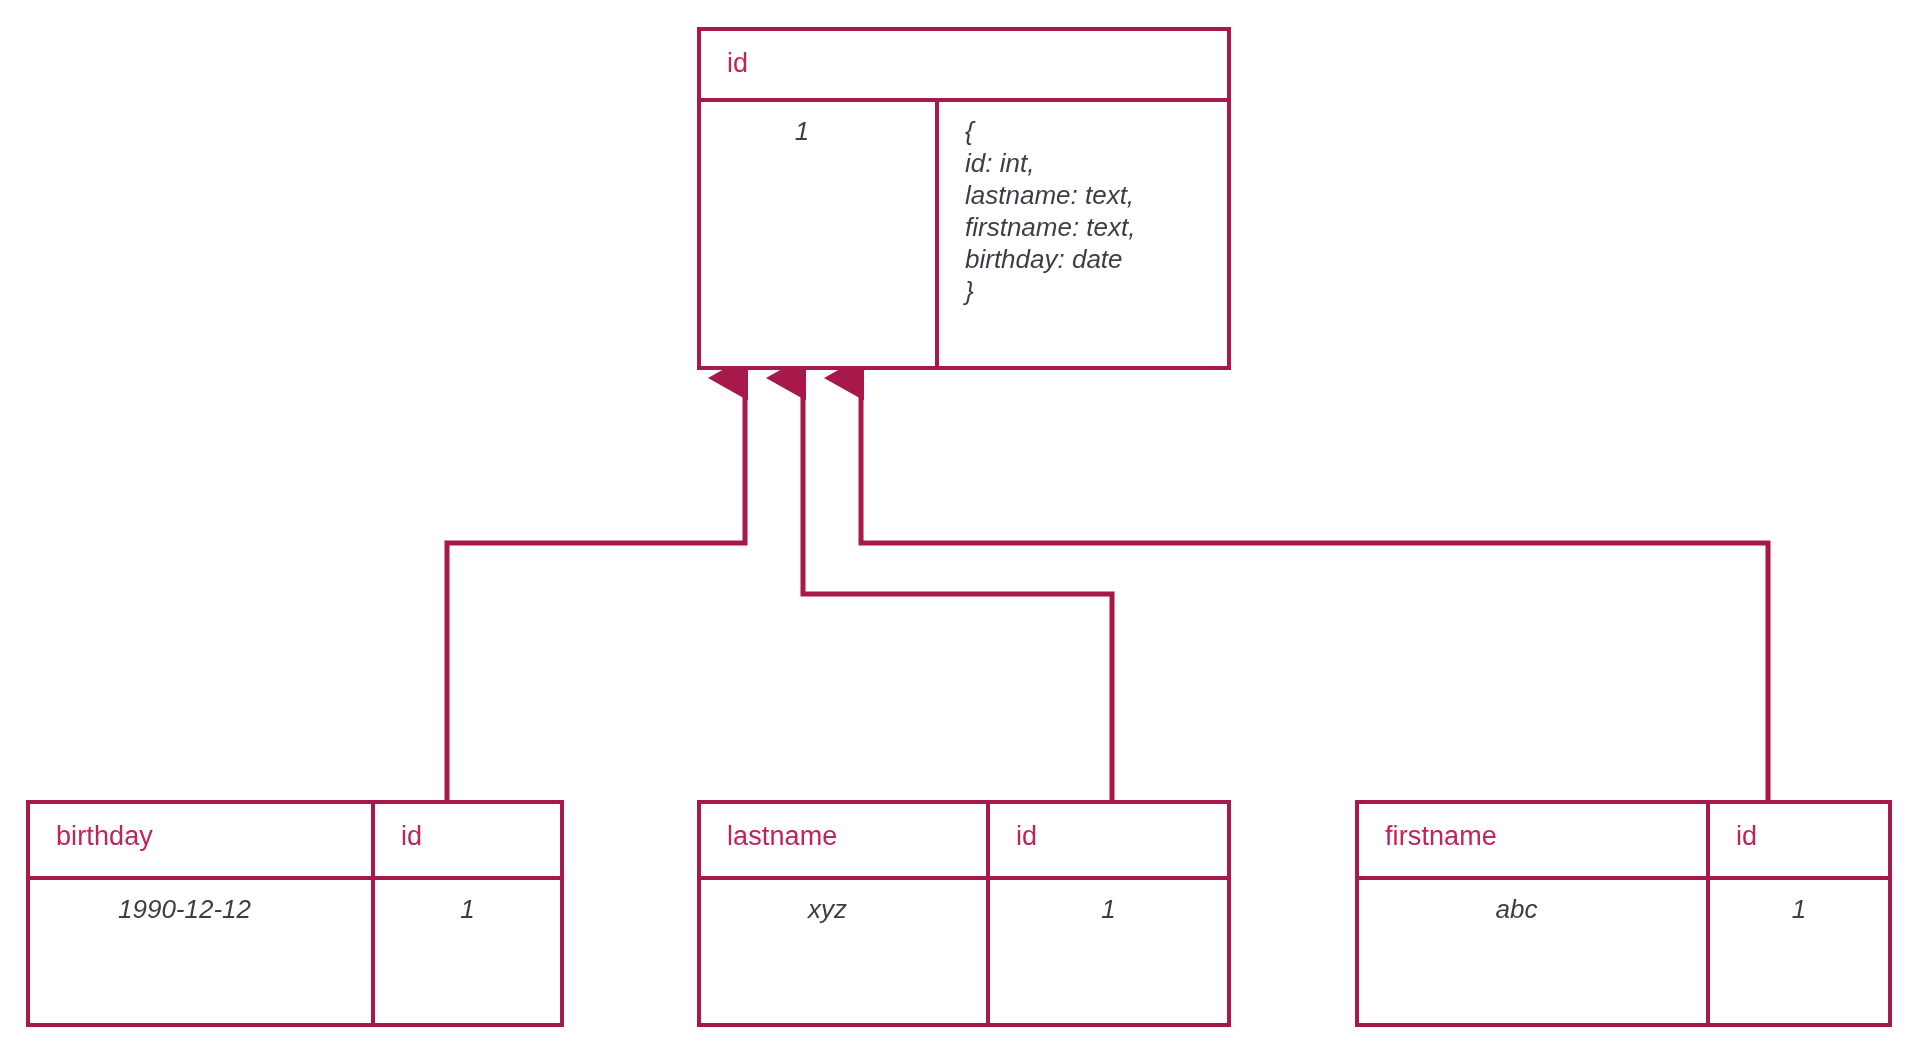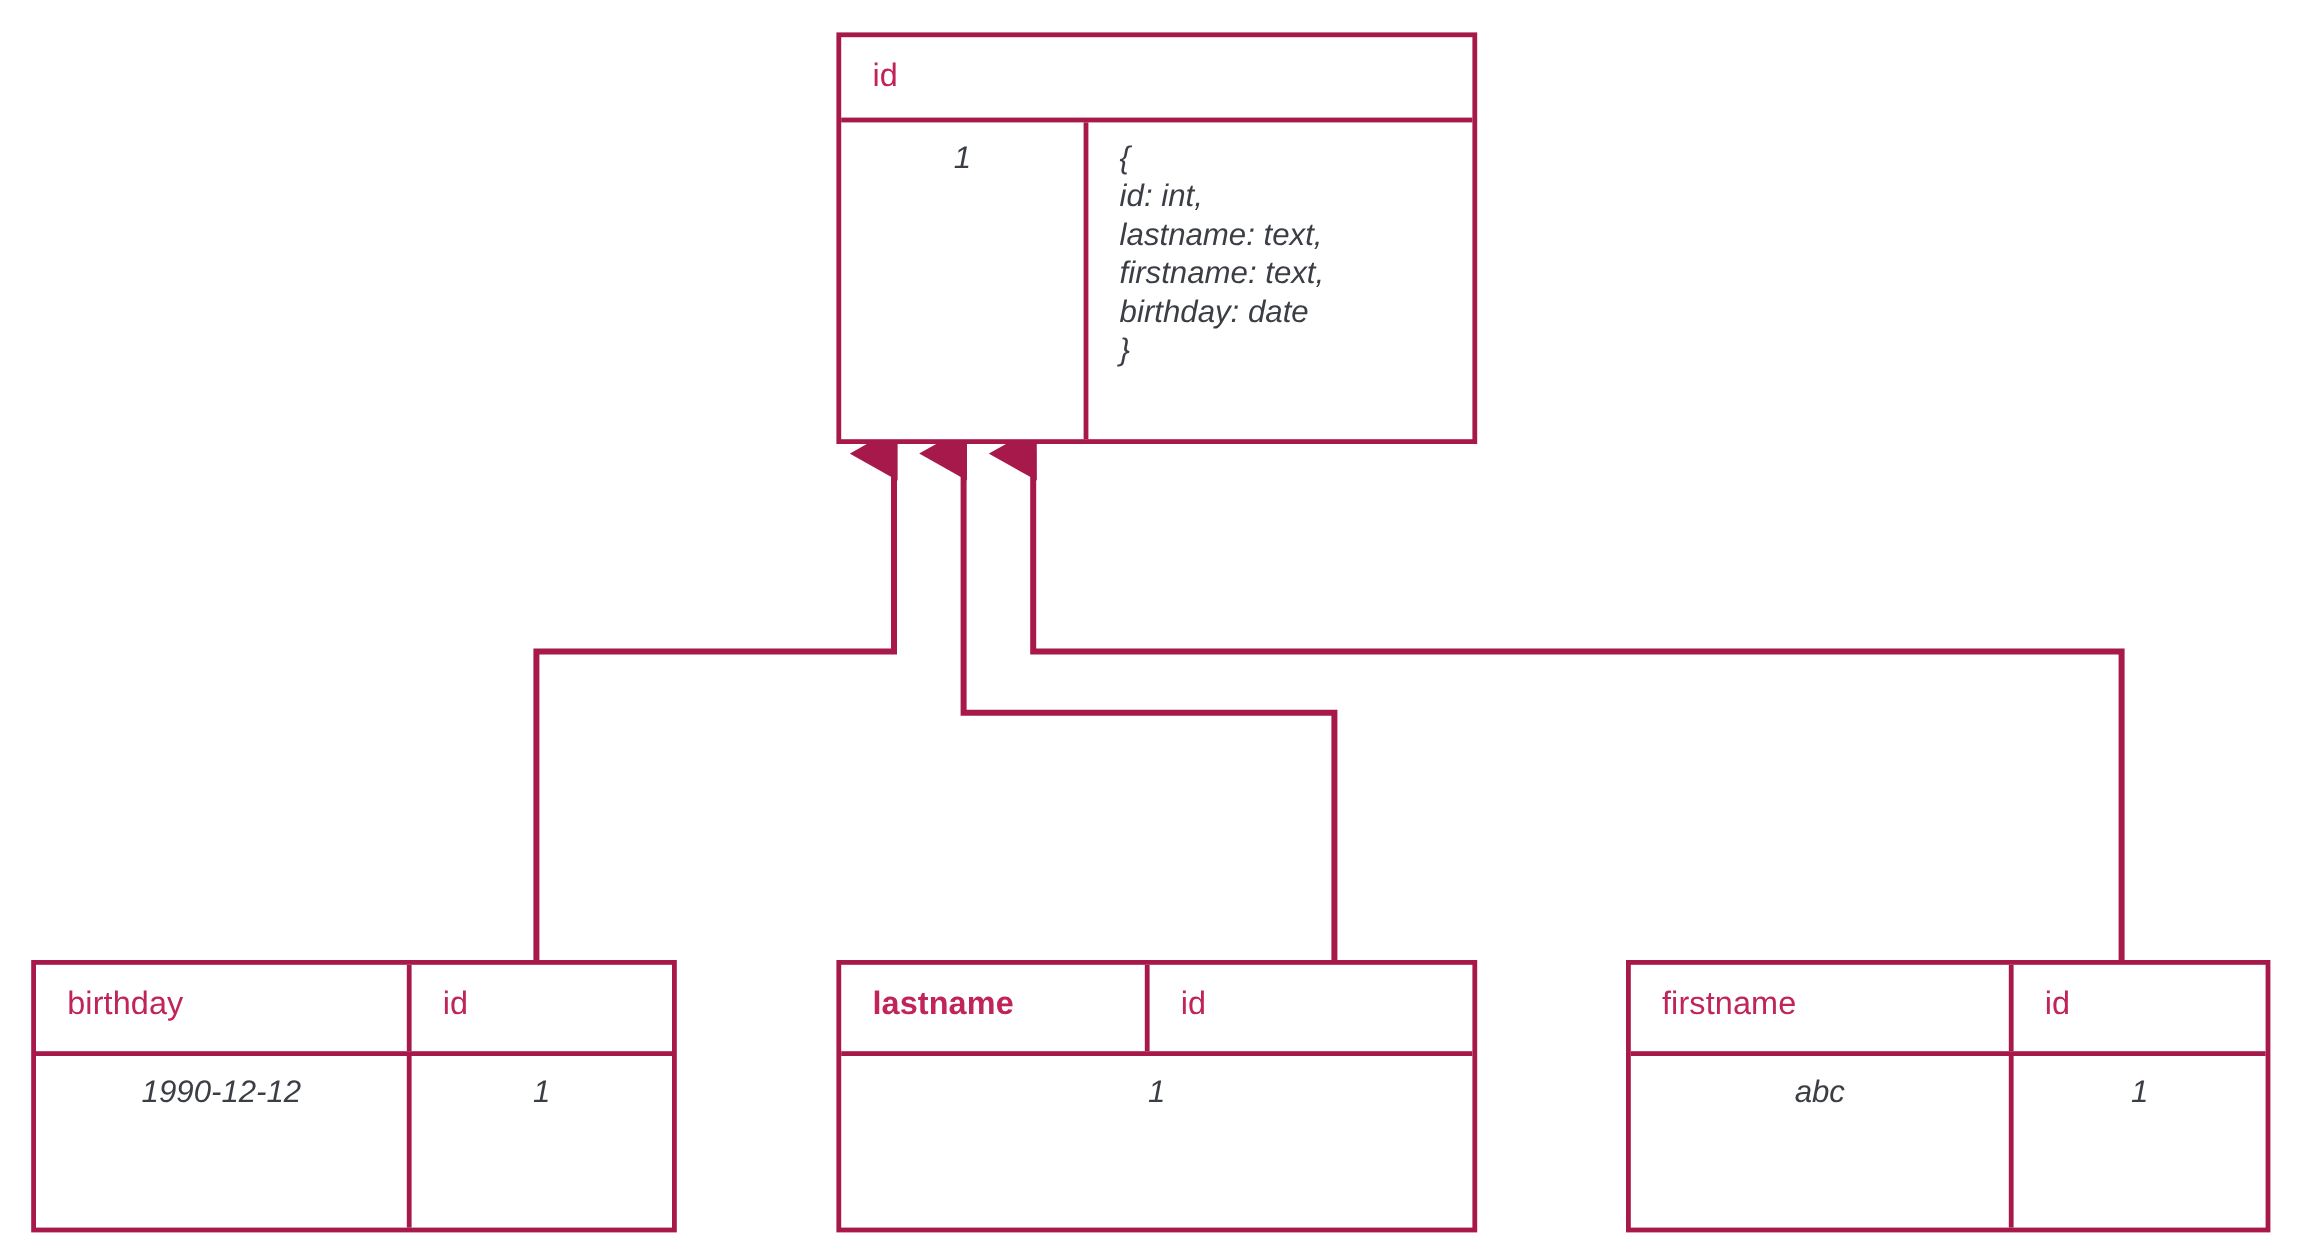--- a/index.html
+++ b/index.html
@@ -42,20 +42,21 @@
     background: #ffffff;
     border: 4px solid var(--line, #a8194b);
     display: flex;
     flex-direction: column;
   }
   .tbl-head-row,
   .tbl-body-row {
     display: flex;
     flex-direction: row;
     box-sizing: border-box;
+    gap: 32px;
   }
   .tbl-head-row {
     border-bottom: 4px solid var(--line, #a8194b);
     flex: 0 0 auto;
   }
   .tbl-body-row {
     flex: 1 1 auto;
   }
   .cell {
     box-sizing: border-box;
@@ -106,21 +107,21 @@
     top: 800px;
     height: 227px;
   }
   .leaf-table .tbl-head-row { height: 76px; }
 
   #table-birthday  { left: 26px;   width: 538px; }
   #table-lastname  { left: 697px;  width: 534px; }
   #table-firstname { left: 1355px; width: 537px; }
 
   #table-birthday  .col-attr { width: 309px; }
-  #table-lastname  .col-attr { width: 253px; font-weight: bold; }
+  #table-lastname  .col-attr { width: 253px; }
   #table-firstname .col-attr { width: 315px; }
   .leaf-table .col-id { flex: 1 1 auto; }
 </style>
 </head>
 <body>
 
 <div id="diagram-root">
 
   <svg id="connectors" viewBox="0 0 1920 1047" width="1920" height="1047" xmlns="http://www.w3.org/2000/svg">
     <defs>
@@ -161,20 +162,21 @@
       <div class="cell val-cell col-id">1</div>
     </div>
   </div>
 
   <div class="db-table leaf-table" id="table-lastname">
     <div class="tbl-head-row">
       <div class="cell head-cell col-attr">lastname</div>
       <div class="cell head-cell col-id">id</div>
     </div>
     <div class="tbl-body-row">
+      <div class="cell val-cell col-attr">xyz</div>
       <div class="cell val-cell col-id">1</div>
     </div>
   </div>
 
   <div class="db-table leaf-table" id="table-firstname">
     <div class="tbl-head-row">
       <div class="cell head-cell col-attr">firstname</div>
       <div class="cell head-cell col-id">id</div>
     </div>
     <div class="tbl-body-row">

